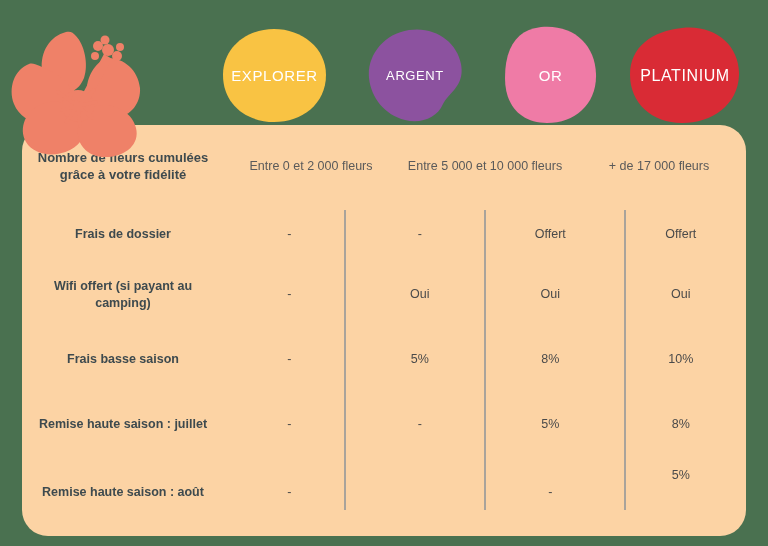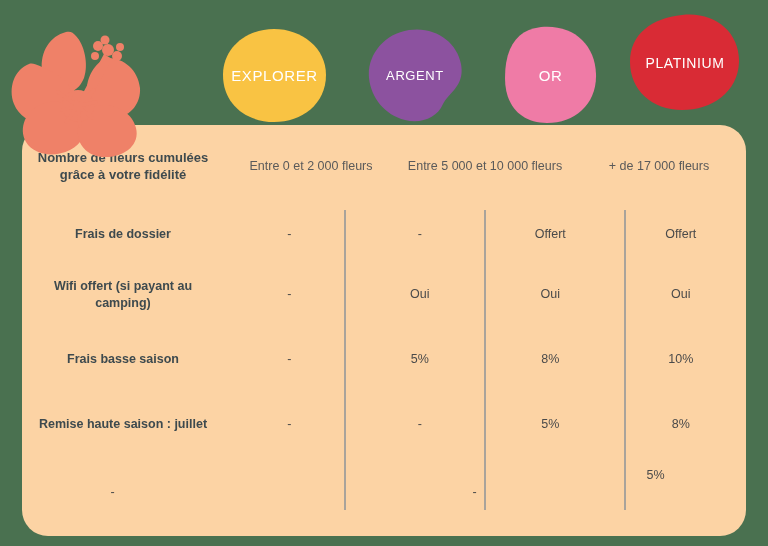--- a/index.html
+++ b/index.html
@@ -38,21 +38,21 @@
   .badge .blob {
     position: absolute;
     left: 0; top: 0;
     width: 100%; height: 100%;
     z-index: 1;
   }
 
   #badge-explorer { left: 222px; top: 28px; width: 105px; height: 95px; font-size: 15px; }
   #badge-argent   { left: 365px; top: 28px; width: 100px; height: 95px; font-size: 13px; }
   #badge-or       { left: 503px; top: 26px; width: 95px;  height: 98px; font-size: 15px; }
-  #badge-platinium{ left: 626px; top: 14px; width: 118px; height: 98px; font-size: 14px; }
+  #badge-platinium{ left: 626px; top: 27px; width: 118px; height: 98px; font-size: 16px; }
 
   
   #flower-logo {
     position: absolute;
     left: 4px;
     top: 18px;
     width: 152px;
     height: 140px;
     z-index: 5;
   }
@@ -250,20 +250,21 @@
 
     <div class="trow data-row" id="row-4">
       <div class="tcell label-cell">Remise haute saison : juillet</div>
       <div class="tcell val-cell">-</div>
       <div class="tcell val-cell">-</div>
       <div class="tcell val-cell">5%</div>
       <div class="tcell val-cell">8%</div>
     </div>
 
     <div class="trow data-row" id="row-5">
+      <div class="tcell label-cell">Remise haute saison : août</div>
       <div class="tcell val-cell">-</div>
       <div class="tcell val-cell"></div>
       <div class="tcell val-cell">-</div>
       <div class="tcell val-cell v-top">5%</div>
     </div>
 
   </div>
 
   <div id="dividers">
     <div class="divider" id="divider-1"></div>

